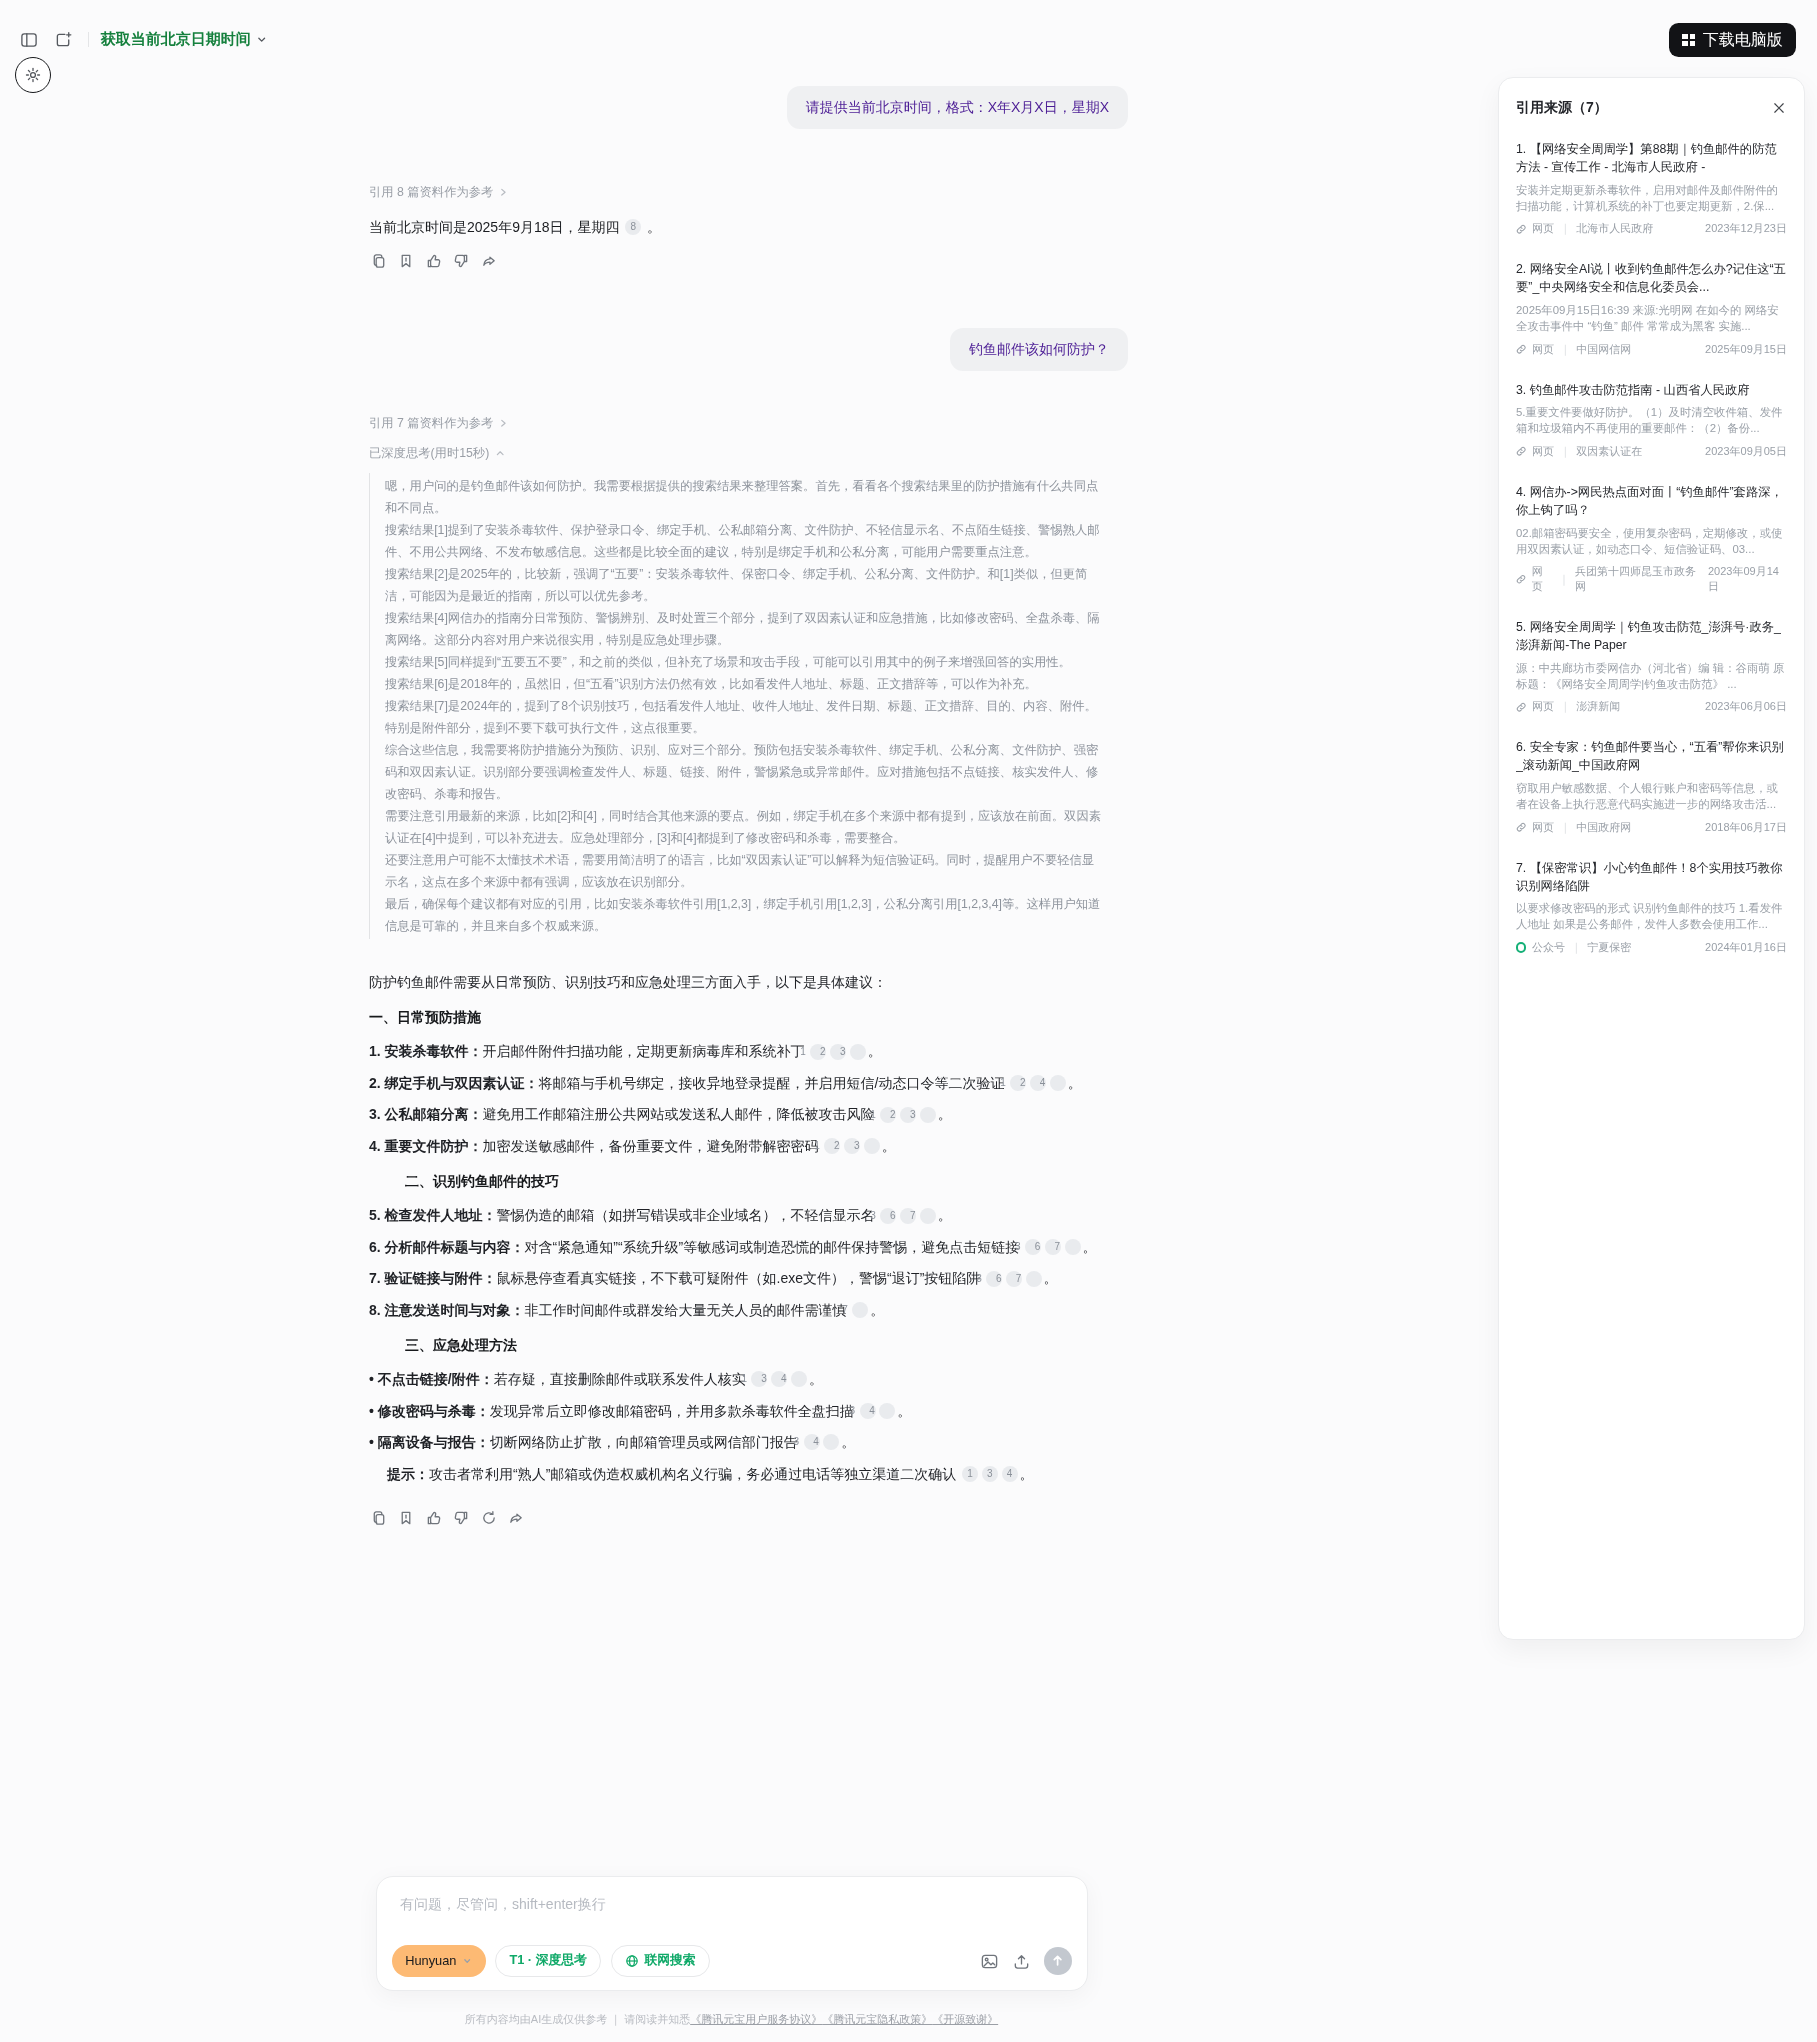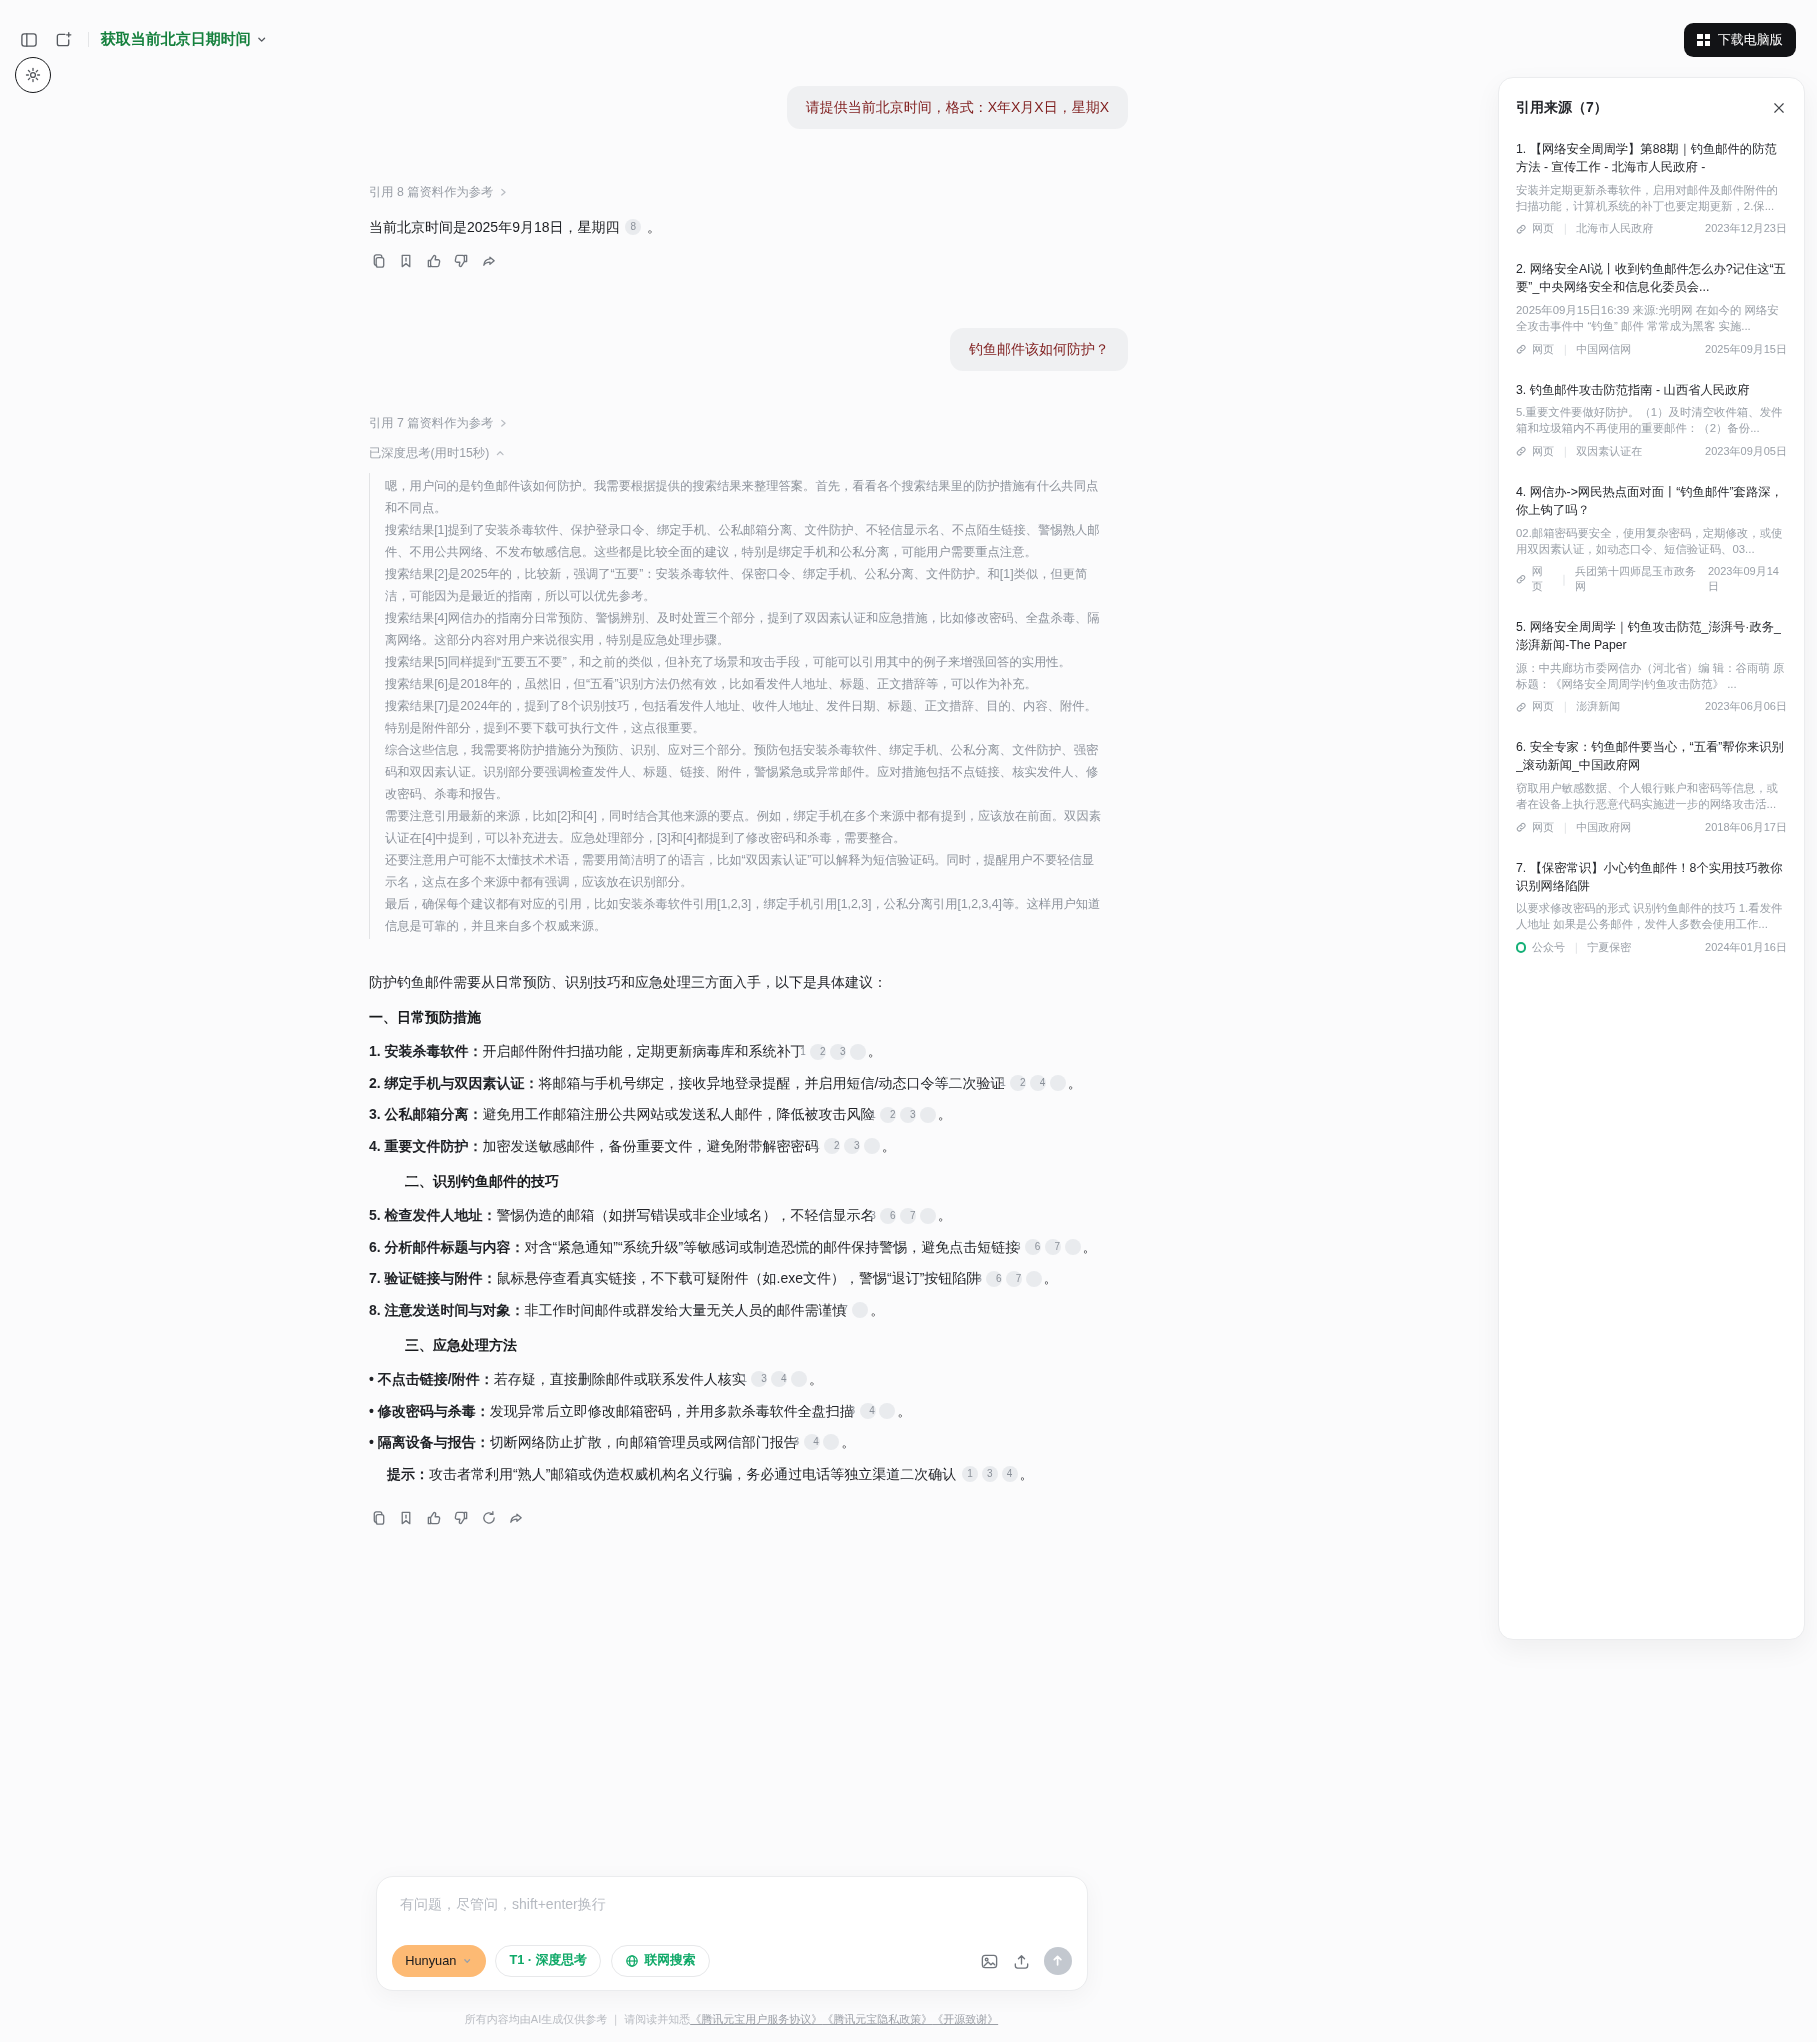--- a/index.html
+++ b/index.html
@@ -7,27 +7,27 @@
   svg{display:block;}
   .st{stroke:#55595f;stroke-width:1.4;fill:none;stroke-linecap:round;stroke-linejoin:round;}
   .stg{stroke:#70757c;stroke-width:1.4;fill:none;stroke-linecap:round;stroke-linejoin:round;}
 
   
   .hdr-left{position:absolute;left:17px;top:28px;display:flex;align-items:center;gap:12.3px;}
   .icon-btn{width:23px;height:23px;display:flex;align-items:center;justify-content:center;cursor:pointer;}
   .hdr-divider{width:0.9px;height:15px;background:#e4e5e7;}
   .conv-title{display:flex;align-items:center;gap:5.7px;font-size:15px;font-weight:600;color:#15803d;cursor:pointer;}
   .gear-fab{position:absolute;left:15px;top:57px;width:34px;height:34px;border:1.9px solid #17191c;border-radius:50%;background:#fff;display:flex;align-items:center;justify-content:center;cursor:pointer;}
-  .download-btn{position:absolute;right:21px;top:23px;height:34px;background:#121316;color:#fff;border:none;border-radius:9.5px;display:flex;align-items:center;gap:7.6px;padding:0 13.2px;font-size:13px;cursor:pointer;font-family:inherit;}
+  .download-btn{position:absolute;right:21px;top:23px;height:34px;background:#121316;color:#fff;border:none;border-radius:9.5px;display:flex;align-items:center;gap:7.6px;padding:0 13.2px;font-size:16px;cursor:pointer;font-family:inherit;}
   .win-logo{display:grid;grid-template-columns:5.7px 5.7px;grid-template-rows:5.7px 5.7px;gap:1.4px;}
   .win-logo i{background:#fff;display:block;}
 
   
   .chat{position:absolute;left:369px;top:0;width:759px;display:flex;flex-direction:column;align-items:flex-start;}
-  .bubble{align-self:flex-end;background:#eff0f2;border-radius:13.2px;padding:11.4px 19px;font-size:14px;line-height:20px;color:#7f1d1d;}
+  .bubble{align-self:flex-end;background:#eff0f2;border-radius:13.2px;padding:11.4px 19px;font-size:14px;line-height:20px;color:#4c1d95;}
   .bubble.b1{margin-top:86px;}
   .bubble.b2{margin-top:57px;}
   .refline{display:flex;align-items:center;gap:4.7px;color:#999ea6;font-size:12.3px;cursor:pointer;}
   .refline.r8{margin-top:55px;}
   .refline.r7{margin-top:44px;}
   .thoughtline{display:flex;align-items:center;gap:5.7px;color:#999ea6;font-size:12.3px;margin-top:13.2px;cursor:pointer;justify-content:space-between;}
   .answer1{margin-top:15px;font-size:14px;line-height:22px;}
   .pill{display:inline-flex;align-items:center;justify-content:center;min-width:10.4px;height:16px;padding:0 2.8px;border-radius:8.5px;background:#e9ebee;color:#8a9099;font-size:10px;margin:0 1.9px;vertical-align:1.9px;cursor:pointer;}
   .icons{display:flex;gap:8.5px;margin-top:14px;}
   .icons .ic{width:19px;height:19px;display:flex;align-items:center;justify-content:center;cursor:pointer;}

